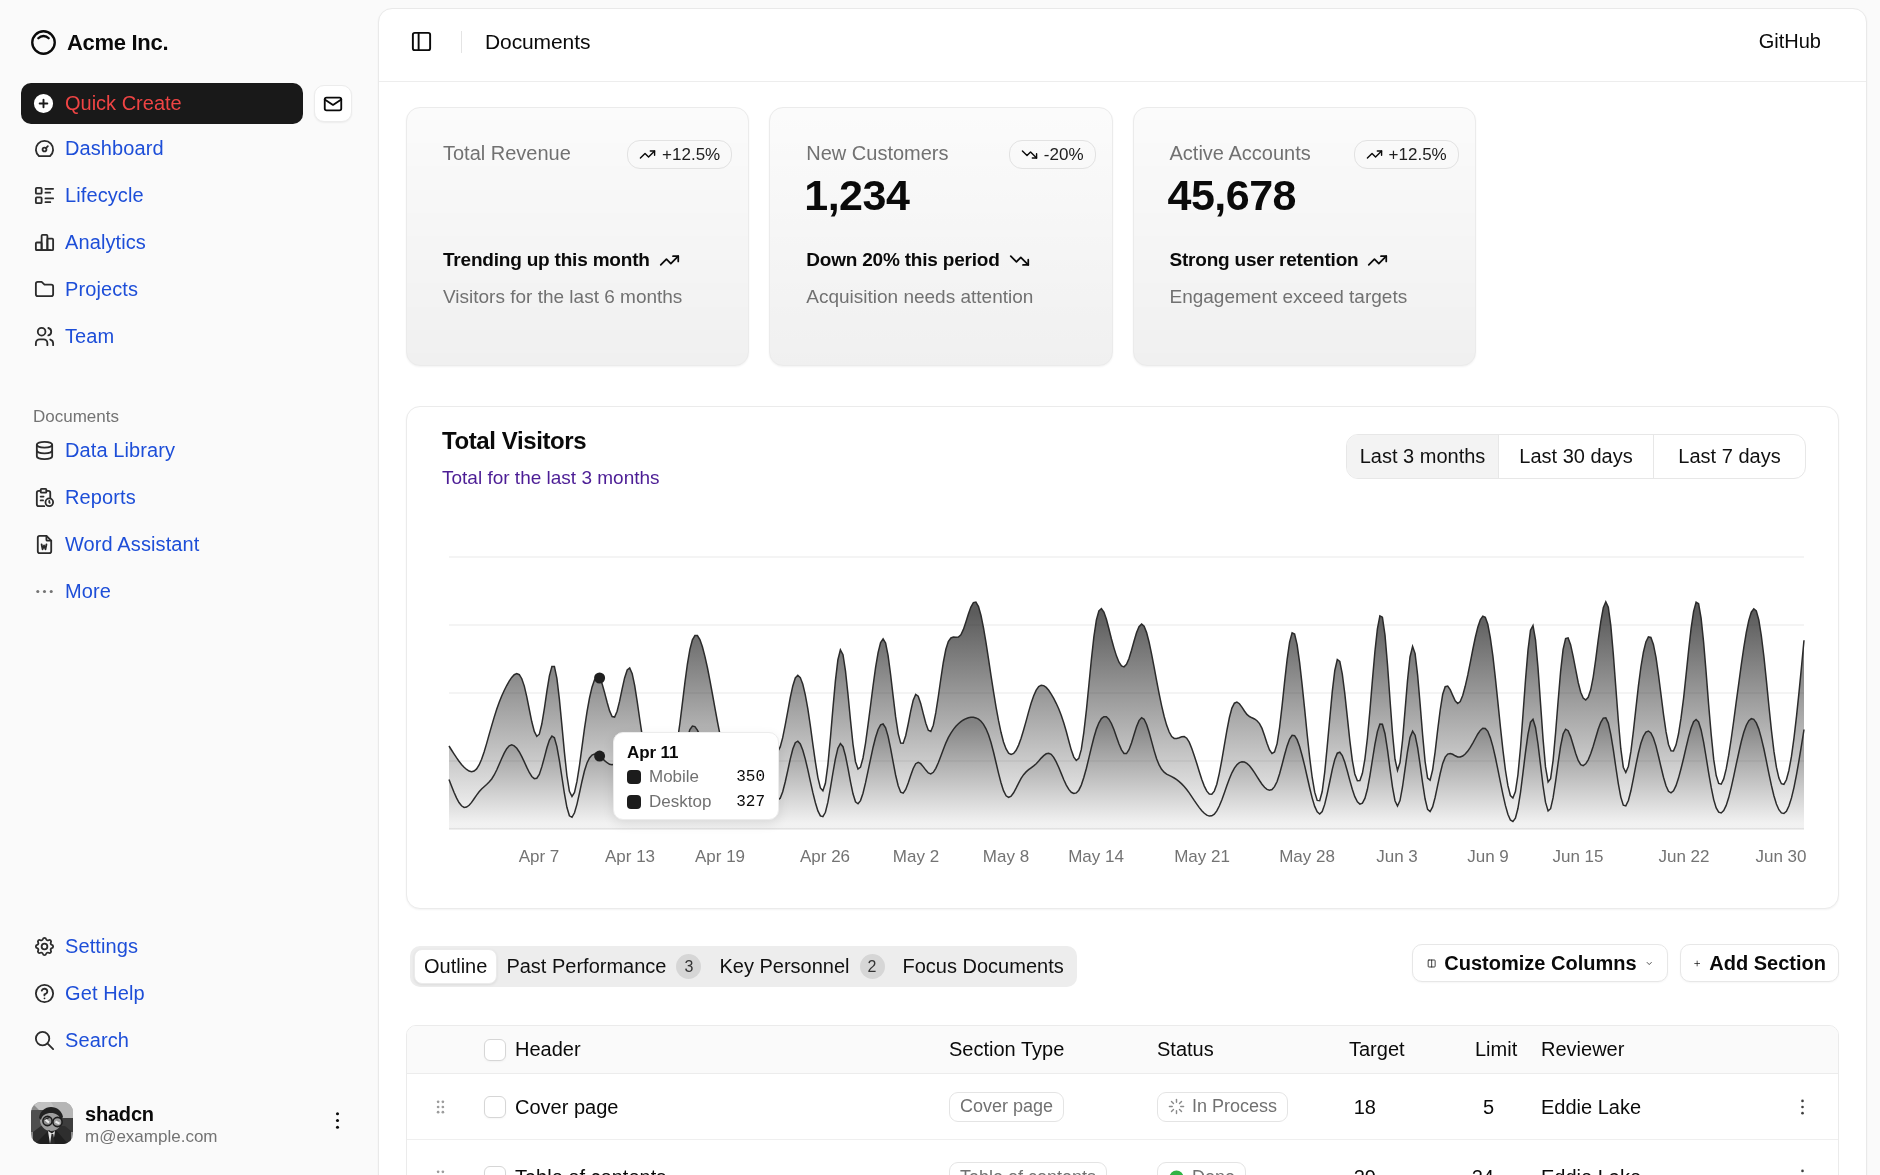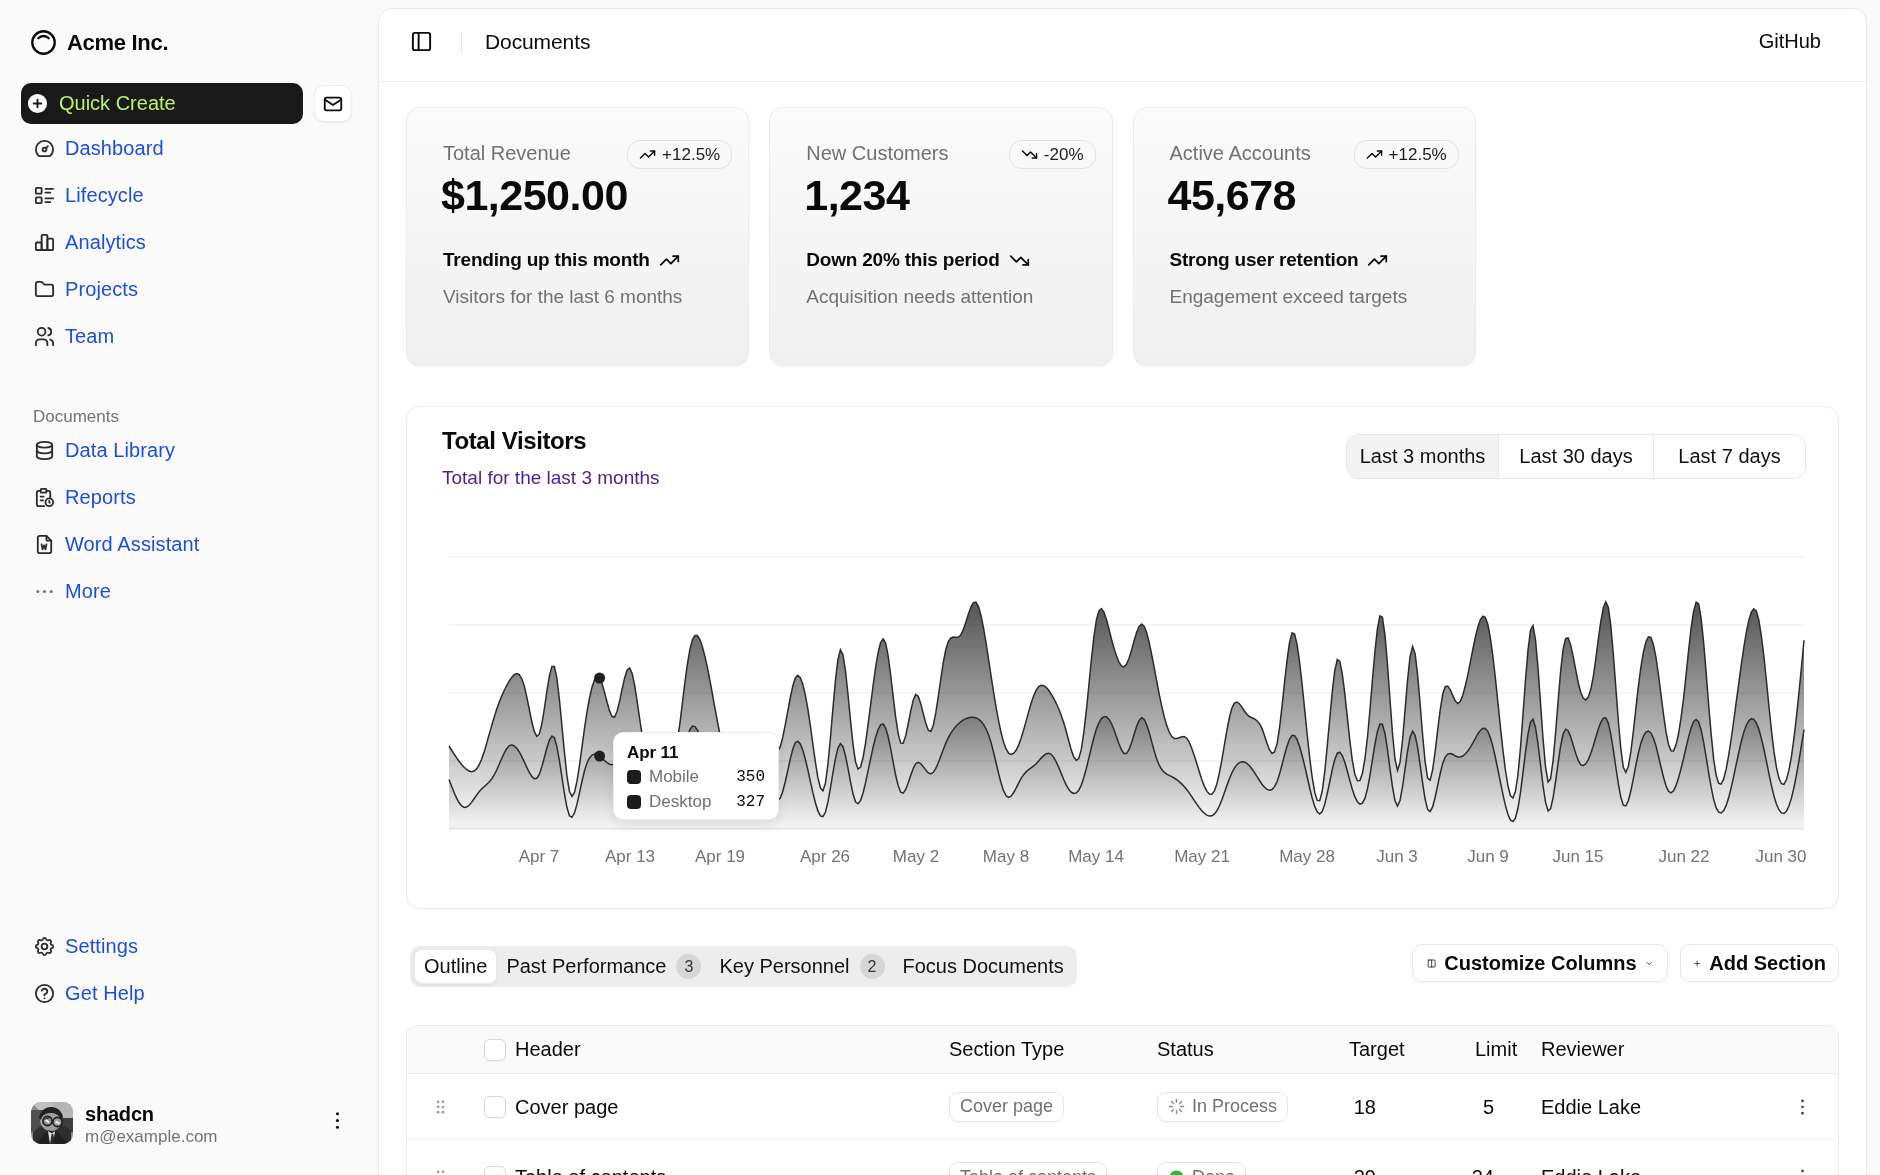--- a/index.html
+++ b/index.html
@@ -5,21 +5,21 @@
 * { margin:0; padding:0; box-sizing:border-box; }
 html,body { width:1880px; height:1175px; overflow:hidden; background:#fafafa;
   font-family:"Liberation Sans", sans-serif; color:#0a0a0a; }
 svg { display:block; }
 
 
 .sidebar { position:absolute; left:0; top:0; width:378px; height:1175px; }
 .logo-row { position:absolute; left:30px; top:29px; display:flex; align-items:center; gap:10px; }
 .logo-row .name { font-size:22px; font-weight:700; letter-spacing:-0.3px; }
 .qc-btn { position:absolute; left:21px; top:83px; width:282px; height:41px; background:#191919;
-  border-radius:10px; color:#bef264; display:flex; align-items:center; gap:10px; padding-left:5px;
+  border-radius:10px; color:#ef4444; display:flex; align-items:center; gap:10px; padding-left:11px;
   font-size:20px; font-weight:400; }
 .mail-btn { position:absolute; left:314px; top:85px; width:38px; height:37px; background:#fff;
   border:1px solid #ececec; border-radius:10px; display:flex; align-items:center; justify-content:center;
   box-shadow:0 1px 2px rgba(0,0,0,0.06); }
 .nav-item { position:absolute; left:21px; width:300px; height:41px; display:flex; align-items:flex-start;
   gap:9px; padding-left:12px; font-size:20px; color:#1d4ed8; letter-spacing:0.1px;}
 .nav-item svg { flex:0 0 auto; }
 .nav-label { position:absolute; left:33px; font-size:17px; color:#737373; }
 .user-row { position:absolute; left:21px; top:1098px; width:336px; height:50px; }
 .avatar { position:absolute; left:10px; top:4px; width:42px; height:42px; border-radius:10px; overflow:hidden; }
@@ -216,20 +216,27 @@
       </svg>
       <span>Settings</span>
     </div>
   <div class="nav-item" style="top:981.5px">
       <svg width="23" height="23" viewBox="0 0 24 24" fill="none" stroke="#2b2b2b" stroke-width="1.9" stroke-linecap="round" stroke-linejoin="round">
         <circle cx="12" cy="12" r="9"></circle>
         <path d="M12 17h.01"></path>
         <path d="M9.1 9a3 3 0 0 1 5.82 1c0 2-3 3-3 3v1"></path>
       </svg>
       <span>Get Help</span>
+    </div>
+  <div class="nav-item" style="top:1028.5px">
+      <svg width="23" height="23" viewBox="0 0 24 24" fill="none" stroke="#2b2b2b" stroke-width="1.9" stroke-linecap="round" stroke-linejoin="round">
+        <circle cx="10" cy="10" r="7"></circle>
+        <path d="m21 21-6-6"></path>
+      </svg>
+      <span>Search</span>
     </div>
 
   <div class="user-row">
     <div class="avatar">
         <svg width="42" height="42" viewBox="0 0 42 42">
 <rect width="42" height="42" fill="#8a8a8a"></rect>
 <path d="M0 0h42v14H14Z" fill="#c2c2c2"></path>
 <path d="M20 0h22v18H30Z" fill="#b5b5b5"></path>
 <rect x="0" y="8" width="12" height="22" fill="#4f4f4f"></rect>
 <rect x="28" y="16" width="14" height="14" fill="#3d3d3d"></rect>
@@ -267,21 +274,20 @@
     <div class="gh">GitHub</div>
   </div>
 
   <div class="cards">
     <div class="card">
       <div class="ct">Total Revenue</div>
       <div class="badge"><svg width="17" height="17" viewBox="0 0 24 24" fill="none" stroke="#0a0a0a" stroke-width="2" stroke-linecap="round" stroke-linejoin="round">
             <polyline points="22 7 13.5 15.5 8.5 10.5 2 17"></polyline>
             <polyline points="16 7 22 7 22 13"></polyline>
           </svg>+12.5%</div>
-      <div class="val">$1,250.00</div>
       <div class="l1">Trending up this month<svg width="21" height="21" viewBox="0 0 24 24" fill="none" stroke="#0a0a0a" stroke-width="2" stroke-linecap="round" stroke-linejoin="round">
             <polyline points="22 7 13.5 15.5 8.5 10.5 2 17"></polyline>
             <polyline points="16 7 22 7 22 13"></polyline>
           </svg></div>
       <div class="l2">Visitors for the last 6 months</div>
     </div>
     <div class="card">
       <div class="ct">New Customers</div>
       <div class="badge"><svg width="17" height="17" viewBox="0 0 24 24" fill="none" stroke="#0a0a0a" stroke-width="2" stroke-linecap="round" stroke-linejoin="round">
             <polyline points="22 17 13.5 8.5 8.5 13.5 2 7"></polyline>

